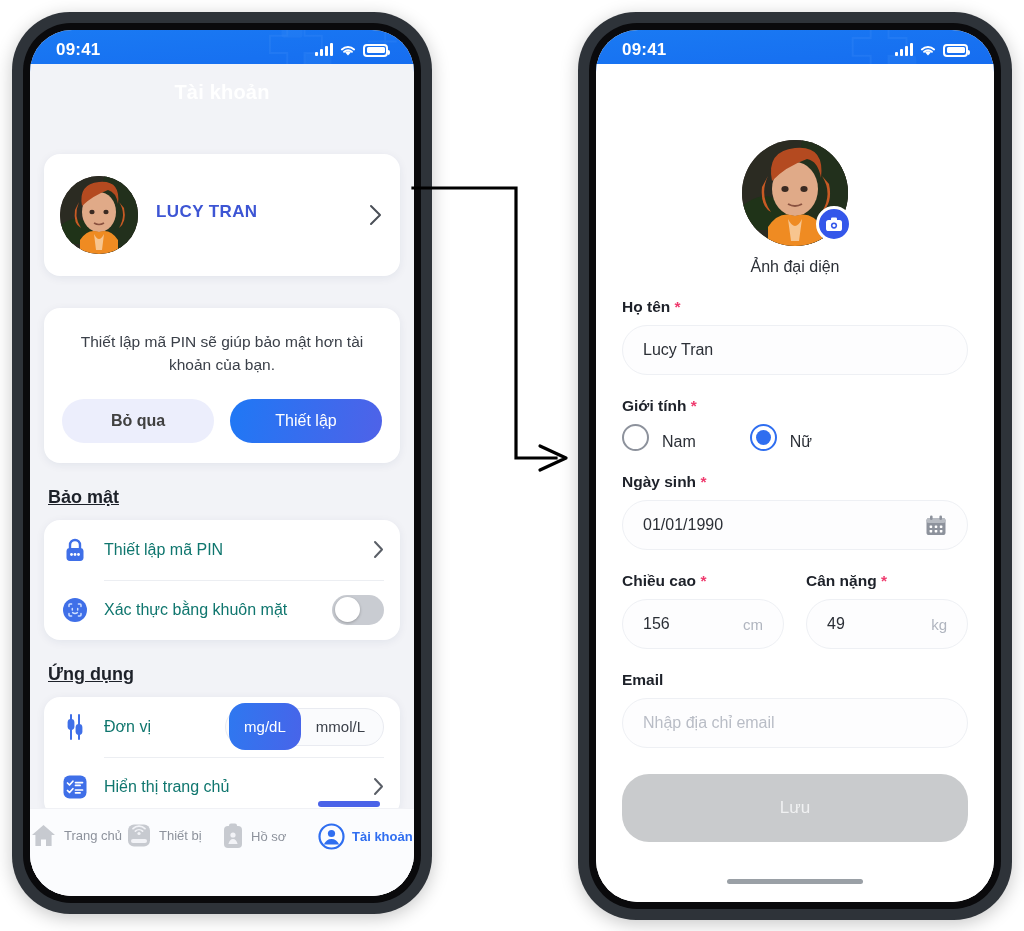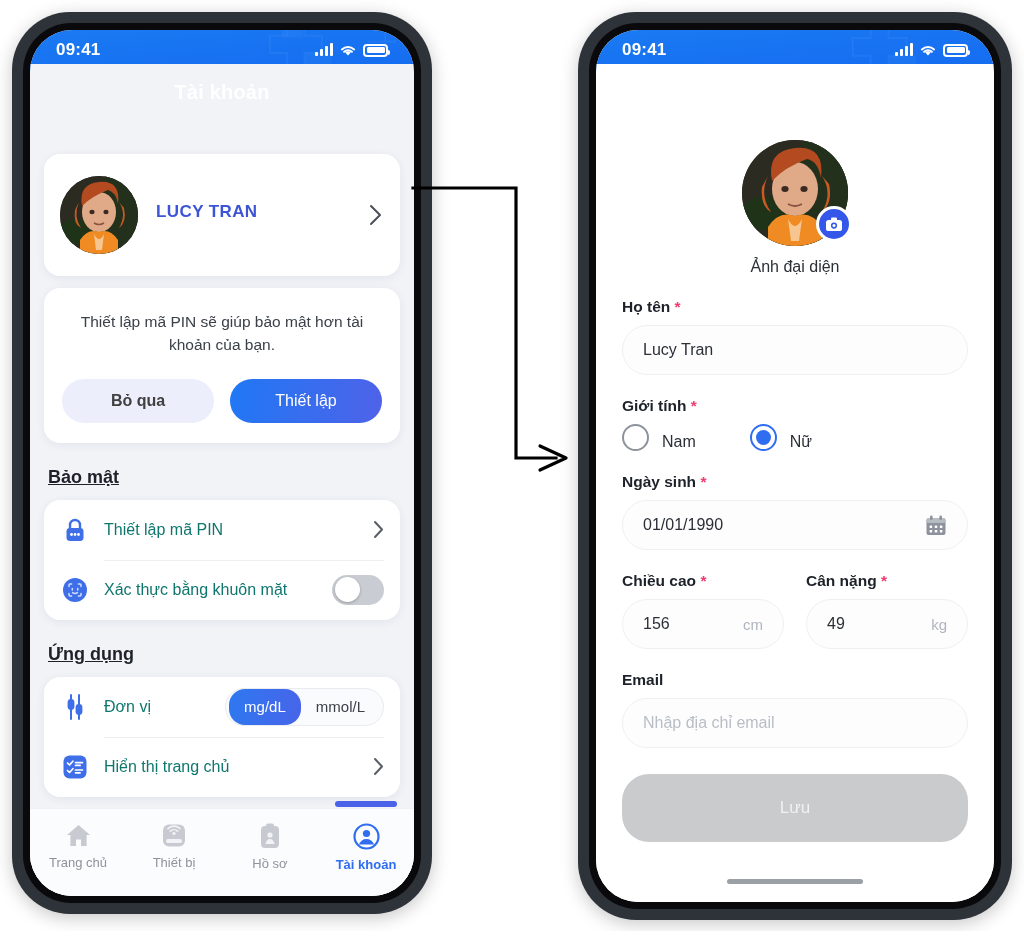--- a/index.html
+++ b/index.html
@@ -116,21 +116,21 @@
     letter-spacing: .4px; margin-bottom: 7px;
   }
   .profile-phone { color: #2b2f36; font-size: 16.5px; }
   .chev-r {
     width: 13px; height: 22px; flex: 0 0 13px;
   }
 
   
   #pin-card {
     position: relative; z-index: 3;
-    margin-top: 12px;
+    margin-top: 32px;
     padding: 22px 18px 20px 18px;
     text-align: center;
   }
   .pin-text {
     color: #3b4049; font-size: 15.5px; line-height: 1.5;
     padding: 0 6px;
   }
   .pin-btns { display: flex; gap: 16px; margin-top: 22px; }
   .btn {
     flex: 1; height: 44px; border-radius: 22px;
@@ -170,35 +170,35 @@
     position:absolute; top:2.5px; left:2.5px; width:25px; height:25px;
     border-radius:50%; background:#fff; box-shadow: 0 1px 3px rgba(0,0,0,.25);
   }
 
   .seg {
     display:flex; align-items:center; background:#fafbfd;
     border:1px solid #e9ebf1; border-radius: 19px; height: 38px; padding: 3px;
     flex: 0 0 auto;
   }
   .seg-item {
-    height: 36px; padding: 0 15px; border-radius: 16px;
+    height: 47px; padding: 0 15px; border-radius: 16px;
     display:flex; align-items:center; justify-content:center;
     font-size: 15px; color:#3b4049; cursor:pointer;
   }
   .seg-item.active { background: linear-gradient(100deg,#2e78f0,#4864e9); color:#fff; }
 
   
   .tabbar {
     position: absolute; left:0; right:0; bottom:0; height: 88px;
     background: #fbfcfe;
     display:flex; align-items: flex-start; padding-top: 14px;
     border-top: 1px solid #f0f1f5;
   }
   .tab {
-    flex:1; display:flex; flex-direction:column; align-items:center; gap:7px;
+    flex:1; display:flex; flex-direction:row; align-items:center; gap:7px;
     cursor:pointer; position: relative;
   }
   .tab .t-lbl { font-size: 13px; color:#8d929c; }
   .tab.active .t-lbl { color:#2f6ef0; font-weight: bold; }
   .tab-indicator {
     position:absolute; top:-22px; width:62px; height:6px; border-radius:3px;
     background:#4a62e8;
   }
 
   

